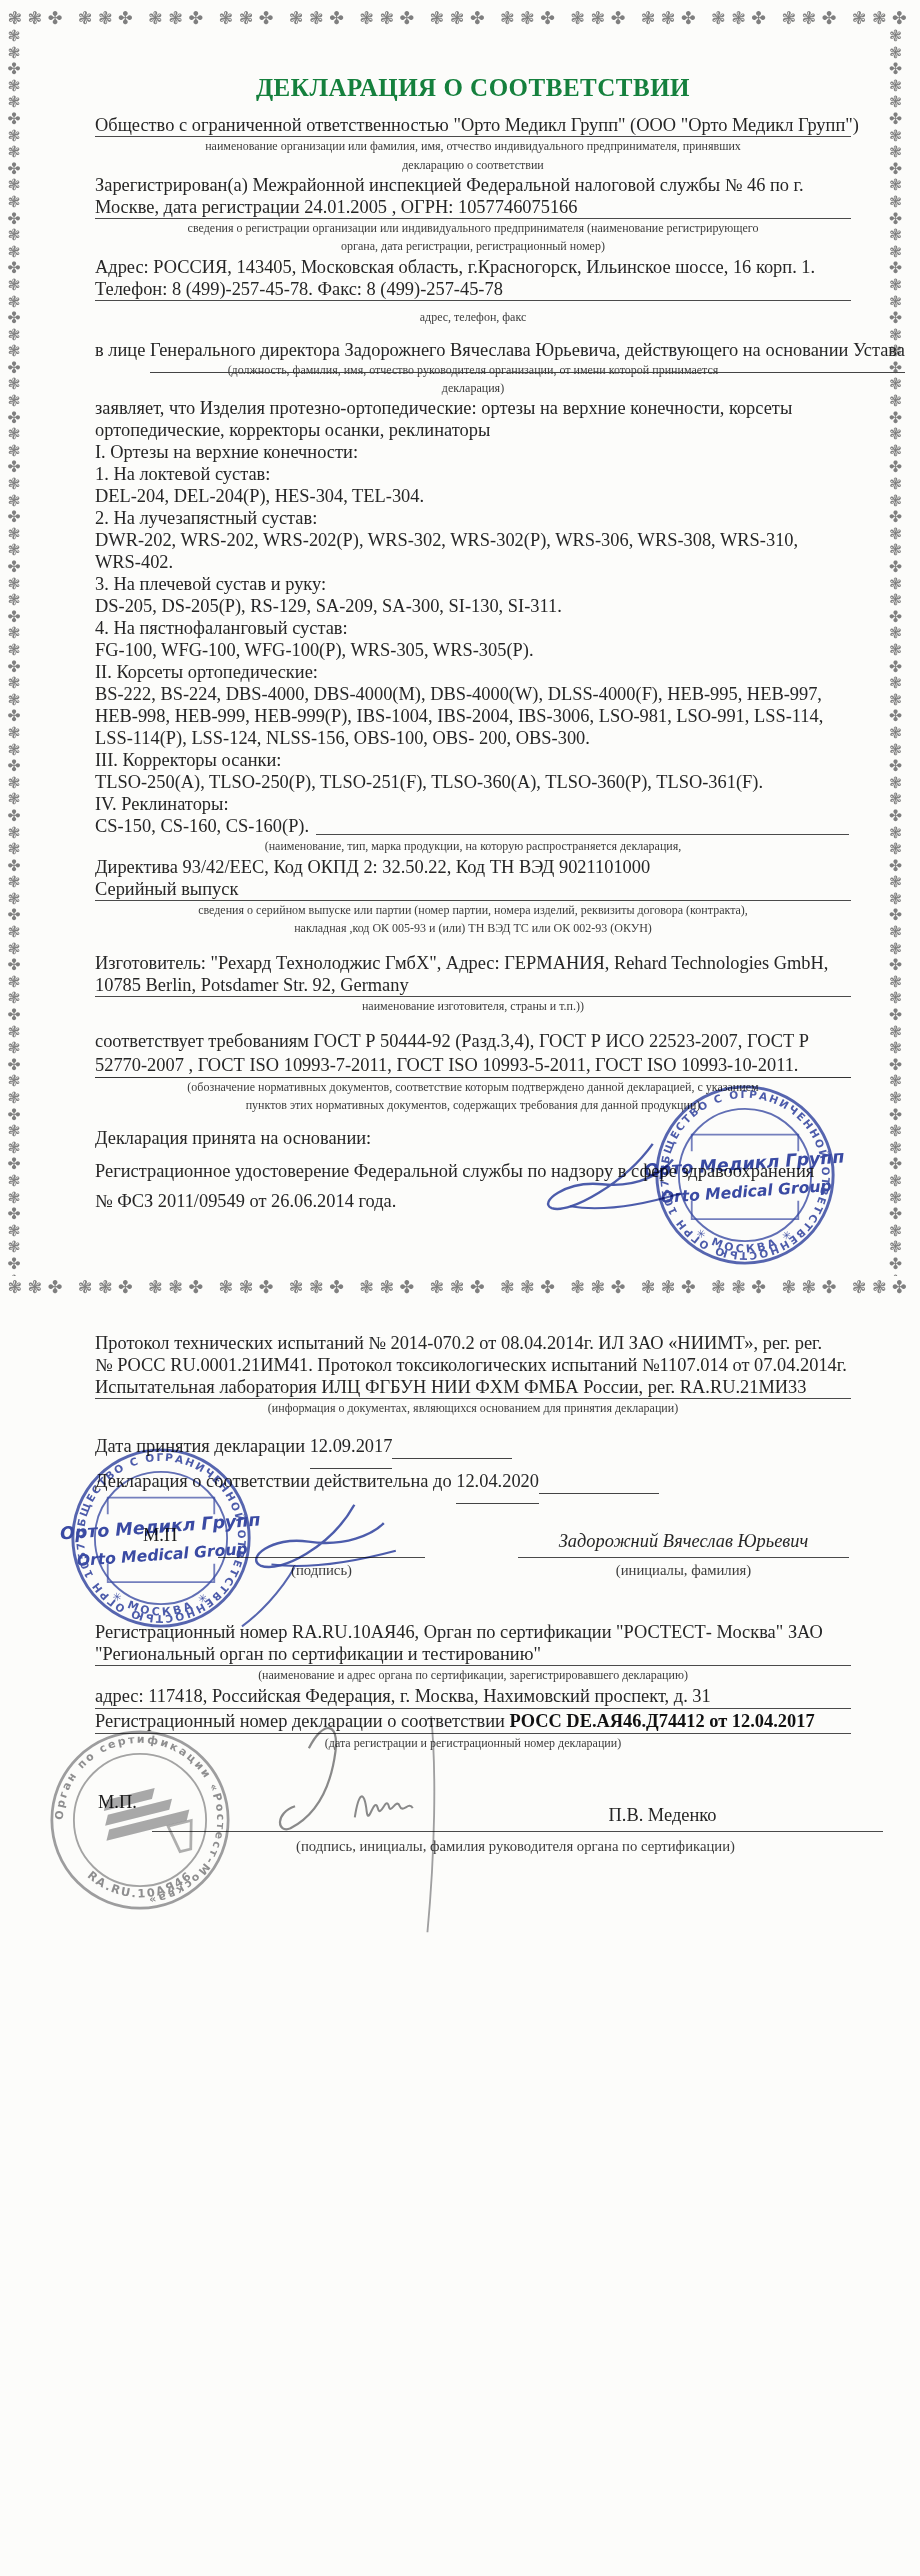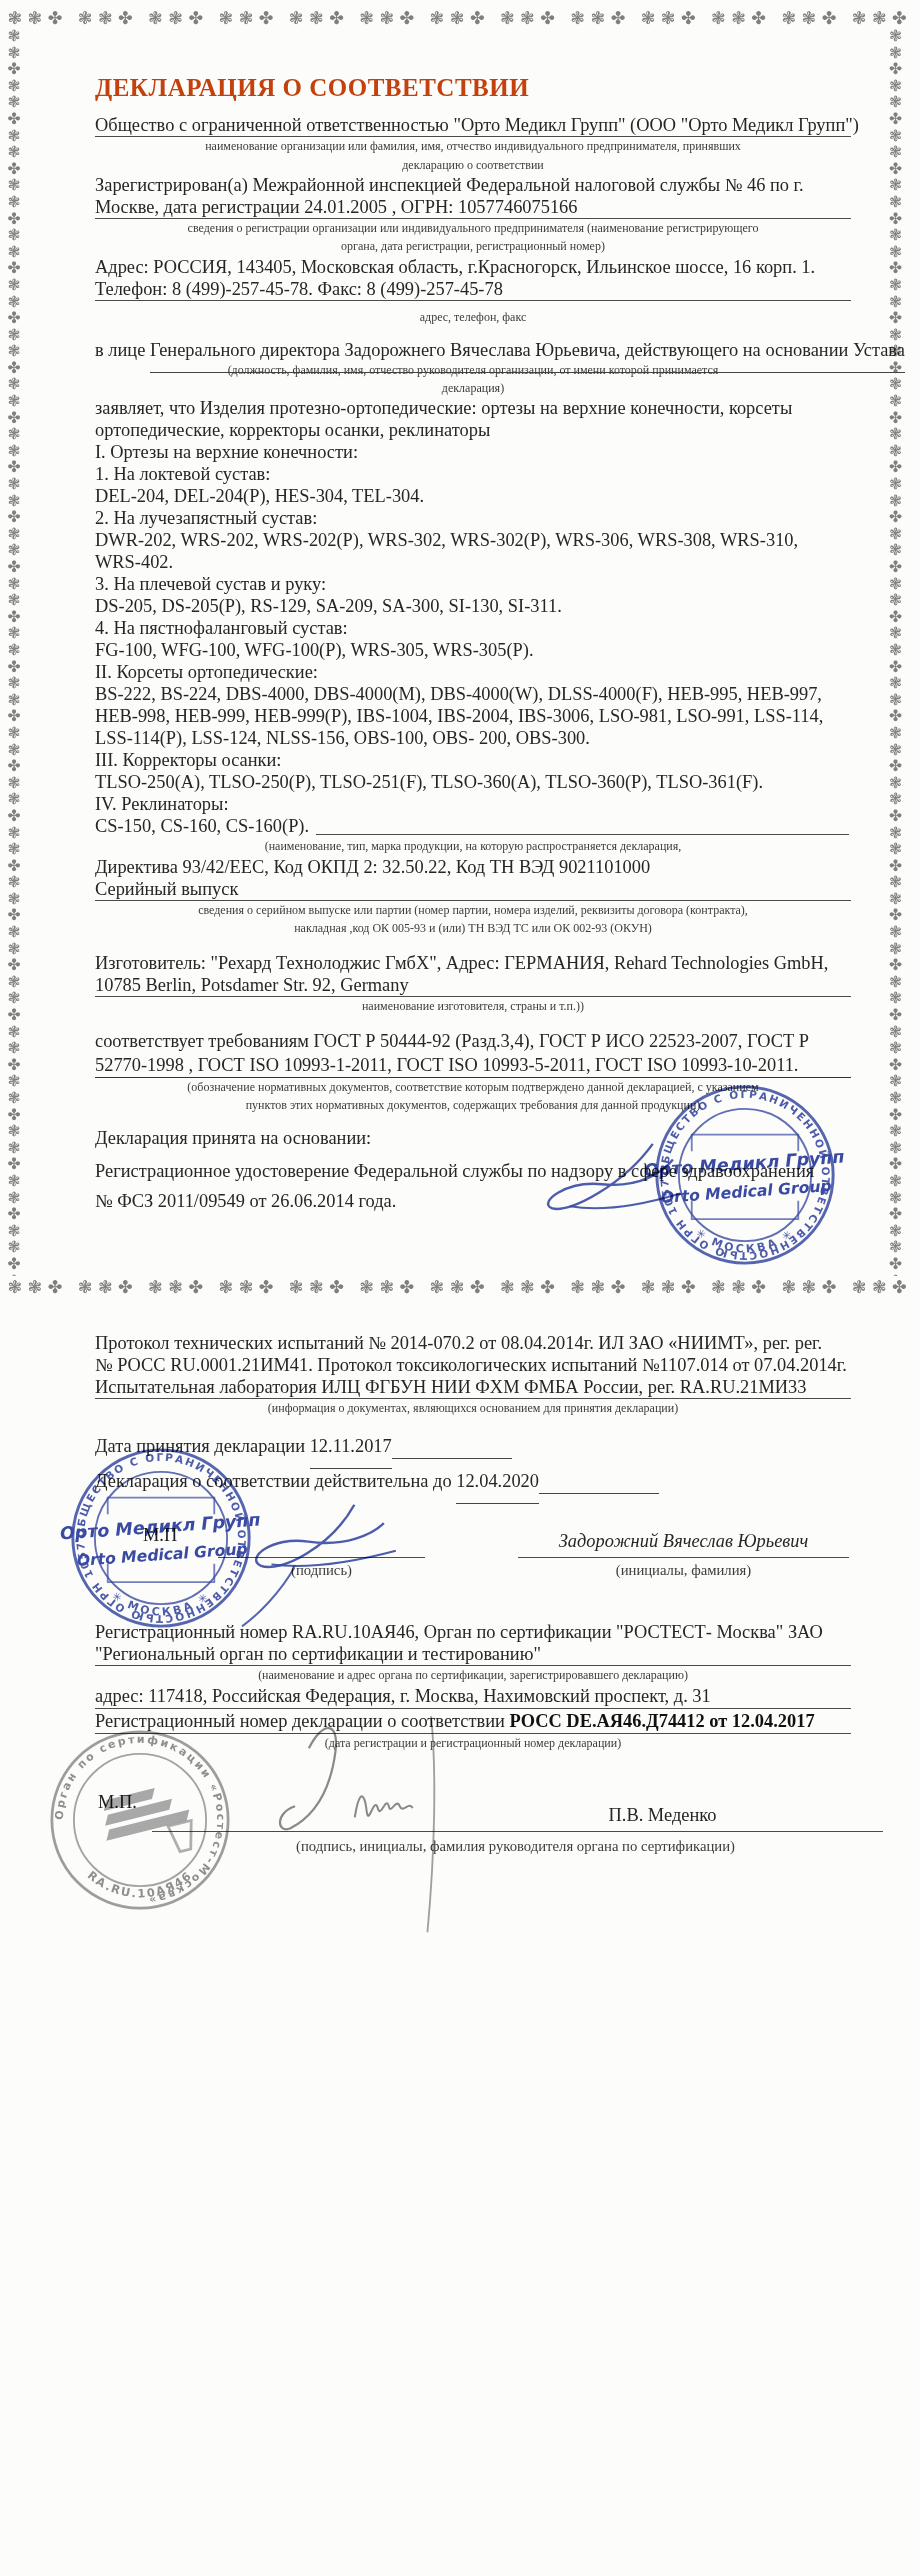--- a/index.html
+++ b/index.html
@@ -4,21 +4,21 @@
 <style>
   html,body{margin:0;padding:0;}
   .page{position:relative;width:920px;height:2576px;background:#fcfcfa;overflow:hidden;
         font-family:"Liberation Serif","DejaVu Serif",serif;color:#262626;}
   
   .orn{position:absolute;color:#7f7f7f;overflow:hidden;user-select:none;}
   .orn-h{left:7.4px;width:905px;height:26px;font-size:17.5px;line-height:24px;letter-spacing:5.5px;white-space:nowrap;}
   .orn-v{top:28px;width:24px;height:1248px;font-size:15.6px;line-height:16.6px;word-break:break-all;}
   
   .flow{position:absolute;left:95px;width:756px;}
-  .title{font-size:25px;font-weight:bold;color:#c2410c;height:31px;margin-bottom:9.2px;letter-spacing:0.5px;}
+  .title{font-size:25px;font-weight:bold;text-align:center;color:#15803d;height:31px;margin-bottom:9.2px;letter-spacing:0.5px;}
   .line{position:relative;}
   .main{font-size:18.4px;line-height:22px;height:22px;white-space:nowrap;}
   .big{font-size:18.4px;line-height:24px;height:24px;white-space:nowrap;}
   .small{font-size:12px;line-height:18.4px;height:18.4px;text-align:center;color:#3c3c3c;white-space:nowrap;}
   .rule{border-bottom:0.9px solid #4a4a4a;}
   .rule2{border-bottom:1.5px solid #333;}
   .fillline{display:flex;align-items:flex-end;}
   .fillline .fill{flex:1;border-bottom:0.9px solid #4a4a4a;margin:0 1.8px 2.8px 7.4px;}
   .u{border-bottom:0.9px solid #444;padding-bottom:12px;}
   .b{font-weight:bold;color:#111;}
@@ -86,40 +86,40 @@
         <div class="line main">Директива 93/42/ЕЕС, Код ОКПД 2:  32.50.22, Код ТН ВЭД 9021101000</div>
         <div class="line main rule">Серийный выпуск</div>
         <div class="line small">сведения о серийном выпуске или партии (номер партии, номера изделий, реквизиты договора (контракта),</div>
         <div class="line small">накладная ,код ОК 005-93 и (или) ТН ВЭД ТС или ОК 002-93 (ОКУН)</div>
         <div style="height: 14.7px;"></div>
         <div class="line main">Изготовитель: "Рехард Технолоджис ГмбХ", Адрес: ГЕРМАНИЯ, Rehard Technologies GmbH,</div>
         <div class="line main rule">10785 Berlin, Potsdamer Str. 92, Germany</div>
         <div class="line small">наименование изготовителя, страны и т.п.))</div>
         <div style="height: 13px;"></div>
         <div class="line big">соответствует требованиям ГОСТ Р 50444-92 (Разд.3,4), ГОСТ Р ИСО 22523-2007, ГОСТ Р</div>
-        <div class="line big rule2">52770-1998 , ГОСТ  ISO 10993-1-2011,  ГОСТ ISO 10993-5-2011, ГОСТ  ISO 10993-10-2011.</div>
+        <div class="line big rule2">52770-2007 , ГОСТ  ISO 10993-7-2011,  ГОСТ ISO 10993-5-2011, ГОСТ  ISO 10993-10-2011.</div>
         <div class="line small">(обозначение нормативных документов, соответствие которым подтверждено данной декларацией, с указанием</div>
         <div class="line small">пунктов этих нормативных документов, содержащих требования для данной продукции)</div>
         <div style="height: 13px;"></div>
         <div class="line main">Декларация принята на основании:</div>
         <div style="height: 11px;"></div>
         <div class="line main">Регистрационное удостоверение Федеральной службы по надзору в сфере здравоохранения</div>
         <div style="height: 7.4px;"></div>
         <div class="line main">№ ФСЗ 2011/09549 от 26.06.2014 года.</div>
       </div>
   </div>
 
   <div class="flow" style="top:1332px;">
     <div id="post-lines">
         <div class="line main">Протокол  технических испытаний № 2014-070.2 от 08.04.2014г. ИЛ ЗАО «НИИМТ», рег. рег.</div>
         <div class="line main">№ РОСС RU.0001.21ИМ41. Протокол токсикологических испытаний №1107.014 от 07.04.2014г.</div>
         <div class="line main rule">Испытательная лаборатория ИЛЦ ФГБУН НИИ ФХМ ФМБА России, рег. RA.RU.21МИ33</div>
         <div class="line small">(информация о документах, являющихся основанием для принятия декларации)</div>
         <div style="height: 16.6px;"></div>
-        <div class="line big"><span>Дата принятия декларации </span><span class="u">12.11.2017</span><span class="fillshort">&nbsp;</span></div>
+        <div class="line big"><span>Дата принятия декларации </span><span class="u">12.09.2017</span><span class="fillshort">&nbsp;</span></div>
         <div style="height: 11px;"></div>
         <div class="line big"><span>Декларация о соответствии действительна до </span><span class="u">12.04.2020</span><span class="fillshort">&nbsp;</span></div>
       </div>
   </div>
 
   <div class="abs sigline" style="left:218px;top:1557px;width:207px;"></div>
   <div class="abs capt" style="left:241px;top:1562px;width:161px;">(подпись)</div>
   <div class="abs name" style="left:518px;top:1531px;width:331px;font-style:italic;">Задорожний Вячеслав Юрьевич</div>
   <div class="abs sigline" style="left:518px;top:1557px;width:331px;"></div>
   <div class="abs capt" style="left:518px;top:1562px;width:331px;">(инициалы, фамилия)</div>

